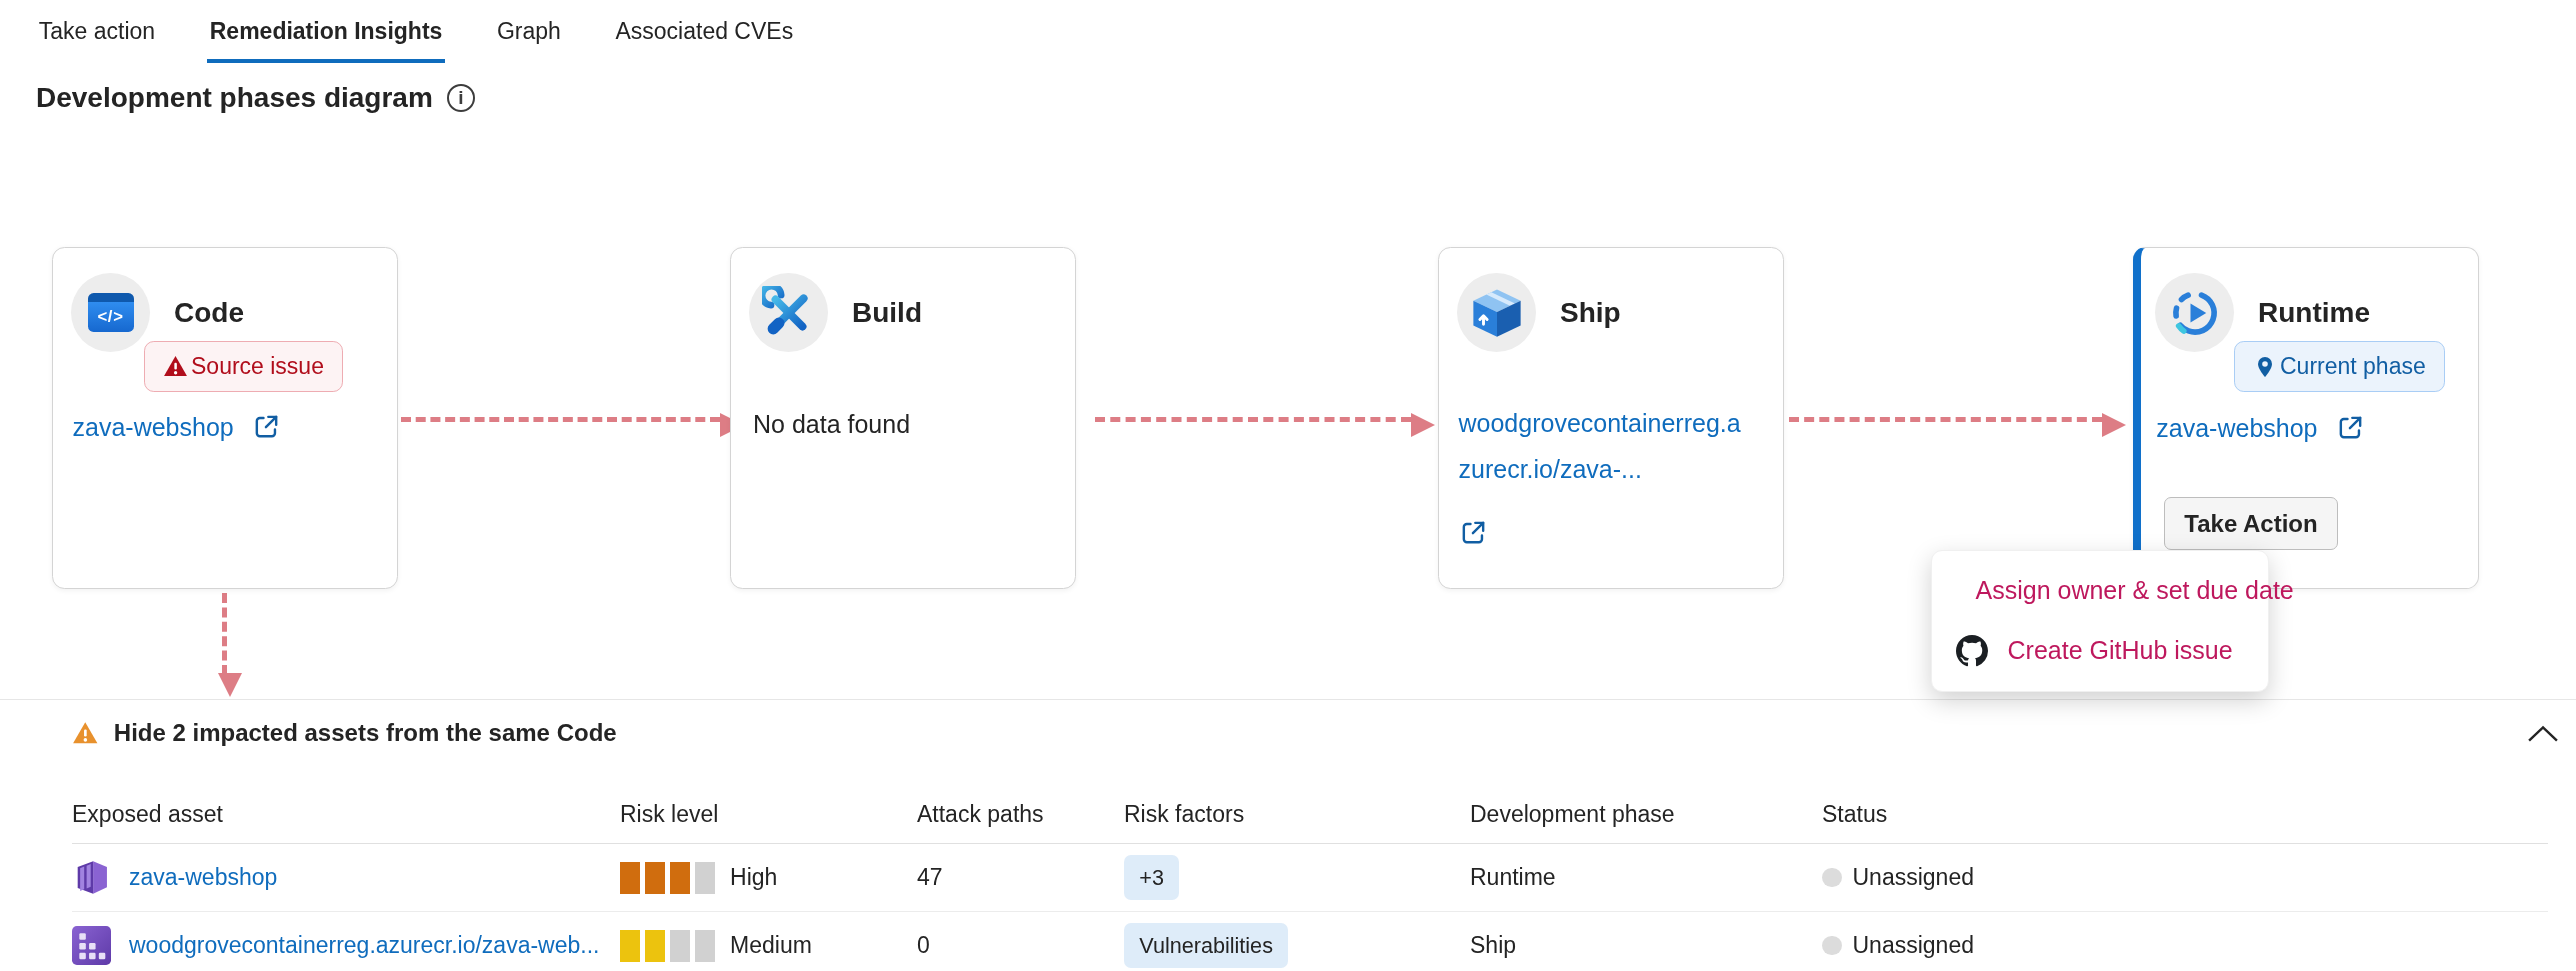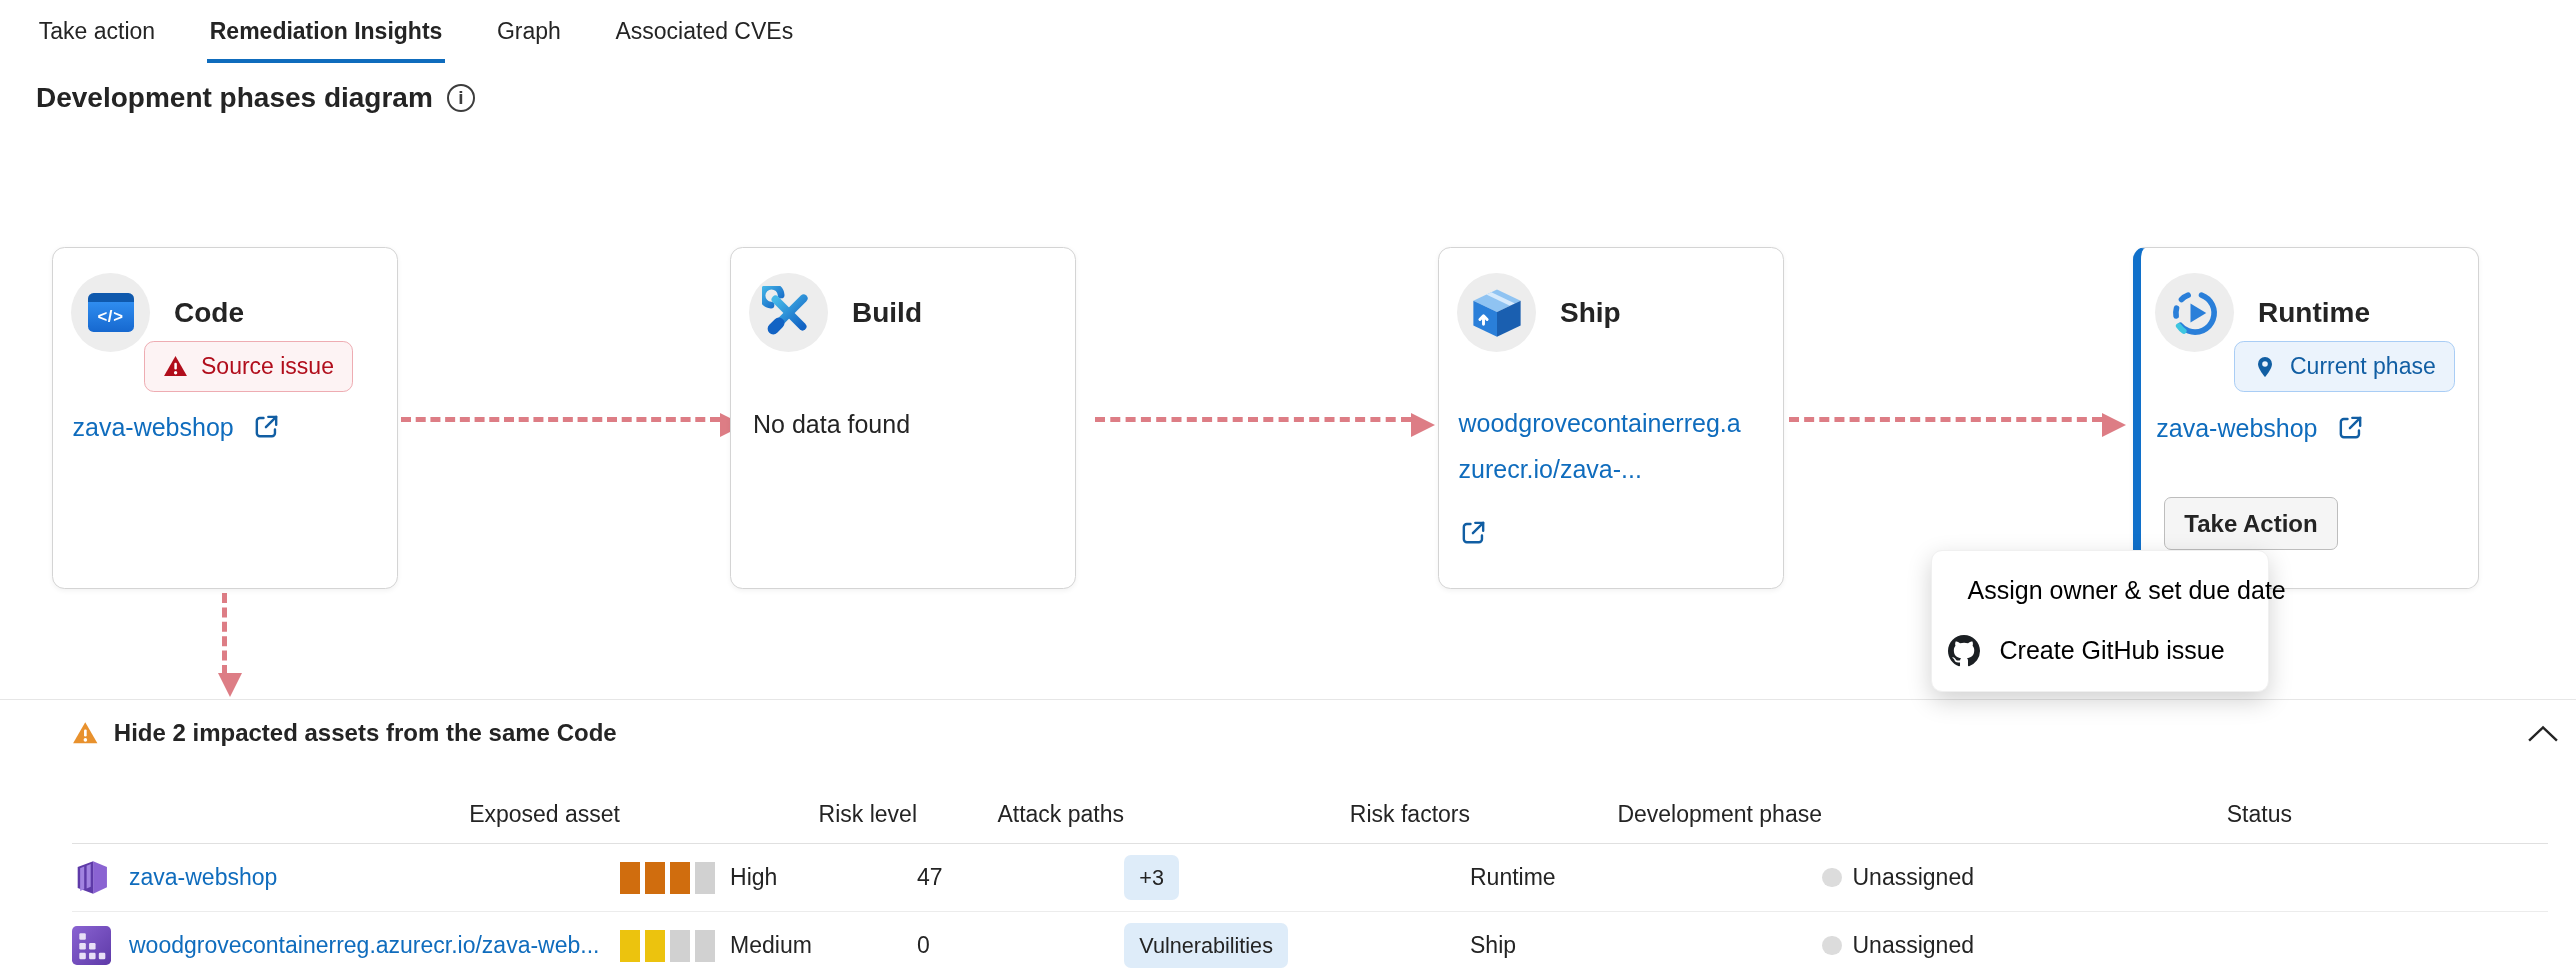--- a/index.html
+++ b/index.html
@@ -29,21 +29,21 @@
   .phase-card{position:absolute;top:247px;width:346px;height:342px;background:#fff;border:1.4px solid #d4d4d4;
               border-radius:12.5px;box-shadow:0 1.4px 5.6px rgba(0,0,0,.05);box-sizing:border-box;}
   .phase-card.current{border-left:8.4px solid #1070ca;}
   .card-head{position:absolute;left:18px;top:25px;display:flex;align-items:center;gap:24px;}
   .icon-circle{width:79px;height:79px;border-radius:50%;background:#ededed;display:flex;
                align-items:center;justify-content:center;flex:none;}
   .card-title{font-size:28px;font-weight:bold;}
   .code-glyph{width:46px;height:39px;border-radius:5.6px;border-top:9.8px solid #0f59ad;box-sizing:border-box;
               background:linear-gradient(180deg,#2f8df0,#1668cf);color:#fff;font-weight:bold;font-size:16.7px;
               display:flex;align-items:center;justify-content:center;letter-spacing:0.7px;}
-  .card-badge{position:absolute;display:inline-flex;align-items:center;gap:13px;height:49px;padding:0 18px;
+  .card-badge{position:absolute;display:inline-flex;align-items:center;gap:3px;height:49px;padding:0 18px;
               border-radius:9.8px;font-size:23px;white-space:nowrap;}
   .badge-source{left:91px;top:93px;background:#fdf3f4;border:1.4px solid #eeacb2;color:#b10e1c;}
   .badge-current{left:93px;top:93px;background:#ebf3fc;border:1.4px solid #a9cdf5;color:#115ea3;}
   .card-link{position:absolute;left:19.5px;top:156px;display:flex;align-items:flex-start;gap:18px;
              font-size:25px;color:#0f6cbd;cursor:pointer;line-height:46px;}
   .card-link .ext{margin-top:8.4px;flex:none;}
   .no-data{position:absolute;left:22px;top:162px;font-size:25px;color:#242424;}
   .take-action-btn{position:absolute;left:23px;top:249px;width:174px;height:53px;background:#f5f5f5;
                    border:1.4px solid #bdbdbd;border-radius:7px;font-size:24px;font-weight:bold;color:#242424;
                    display:flex;align-items:center;justify-content:center;cursor:pointer;box-sizing:border-box;
@@ -53,33 +53,33 @@
   .harrow{position:absolute;top:417px;height:0;border-top:5.6px dashed #dd7d85;}
   .harrow::after{content:'';position:absolute;right:-24px;top:-9px;width:0;height:0;
                  border-left:24px solid #dd7d85;border-top:12px solid transparent;border-bottom:12px solid transparent;}
   .varrow{position:absolute;left:222px;top:593px;width:0;height:82px;border-left:5.6px dashed #dd7d85;}
   .varrow::after{content:'';position:absolute;left:-9px;bottom:-22px;width:0;height:0;
                  border-top:24px solid #dd7d85;border-left:12px solid transparent;border-right:12px solid transparent;}
 
   
   .action-menu{position:absolute;left:1931px;top:550px;width:336px;background:#fff;border:0.7px solid #f0f0f0;
                border-radius:11px;box-shadow:0 8.4px 24px rgba(0,0,0,.18);padding:9.8px 0;z-index:5;}
-  .menu-item{display:flex;align-items:center;gap:19.5px;height:60px;padding:0 16px;font-size:25px;color:#000000;
+  .menu-item{display:flex;align-items:center;gap:19.5px;height:60px;padding:0 24px;font-size:25px;color:#be185d;
              cursor:pointer;white-space:nowrap;}
 
   
   .divider{position:absolute;left:0;top:699px;width:100%;height:1.4px;background:#e6e6e6;}
   .impact-header{position:absolute;left:72px;top:719px;display:flex;align-items:center;gap:15.3px;
                  font-size:24px;font-weight:bold;}
   .chevron-up{position:absolute;right:16.7px;top:724px;cursor:pointer;}
 
   
   .assets-table{position:absolute;left:72px;top:786px;right:28px;}
   .trow{display:grid;grid-template-columns:548px 297px 207px 346px 352px 470px 1fr;align-items:center;}
-  .thead{height:57px;font-size:23px;color:#242424;border-bottom:1.4px solid #e0e0e0;text-align:right;}
+  .thead{height:57px;font-size:23px;color:#242424;border-bottom:1.4px solid #e0e0e0;}
   .tbody-row{height:67px;font-size:23px;border-bottom:1.4px solid #ececec;}
   .cell-asset{display:flex;align-items:center;gap:18px;min-width:0;}
   .asset-link{color:#0f6cbd;cursor:pointer;white-space:nowrap;overflow:hidden;text-overflow:ellipsis;}
   .risk-cell{display:flex;align-items:center;}
   .bars{display:inline-flex;gap:5.6px;margin-right:15.3px;}
   .bar{width:19.5px;height:32px;display:inline-block;}
   .factors-cell{display:flex;align-items:center;gap:9.8px;min-width:0;}
   .factor-badge{background:#deecf9;border-radius:7px;height:45px;display:inline-flex;align-items:center;
                 padding:0 15.3px;font-size:21.6px;color:#242424;white-space:nowrap;max-width:256px;overflow:hidden;}
   .status-cell{display:flex;align-items:center;gap:11px;}

